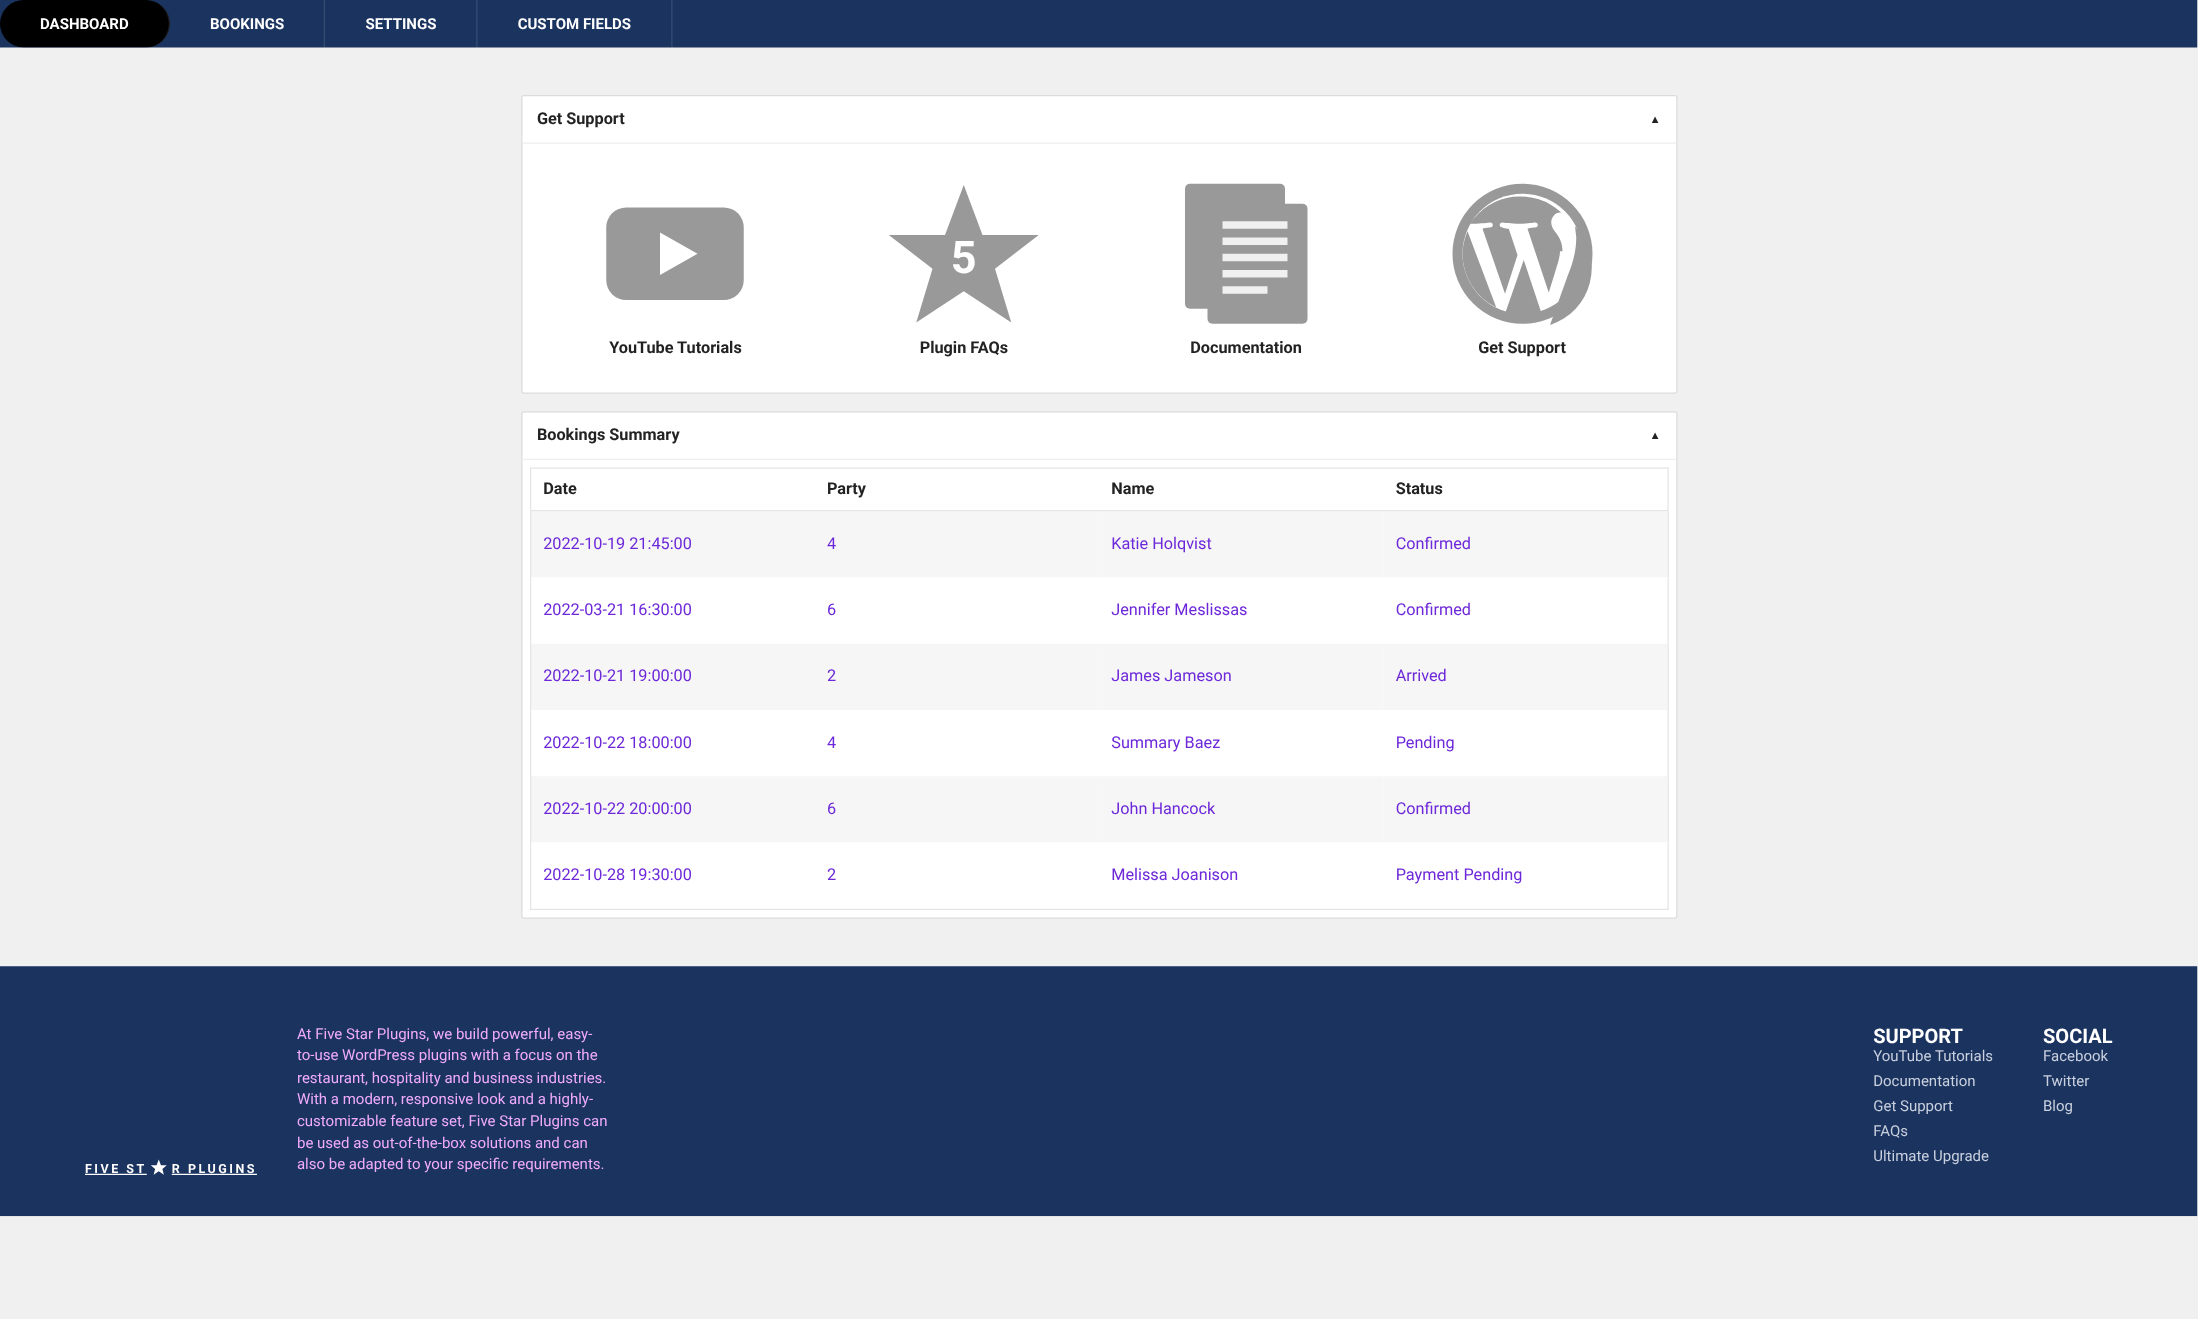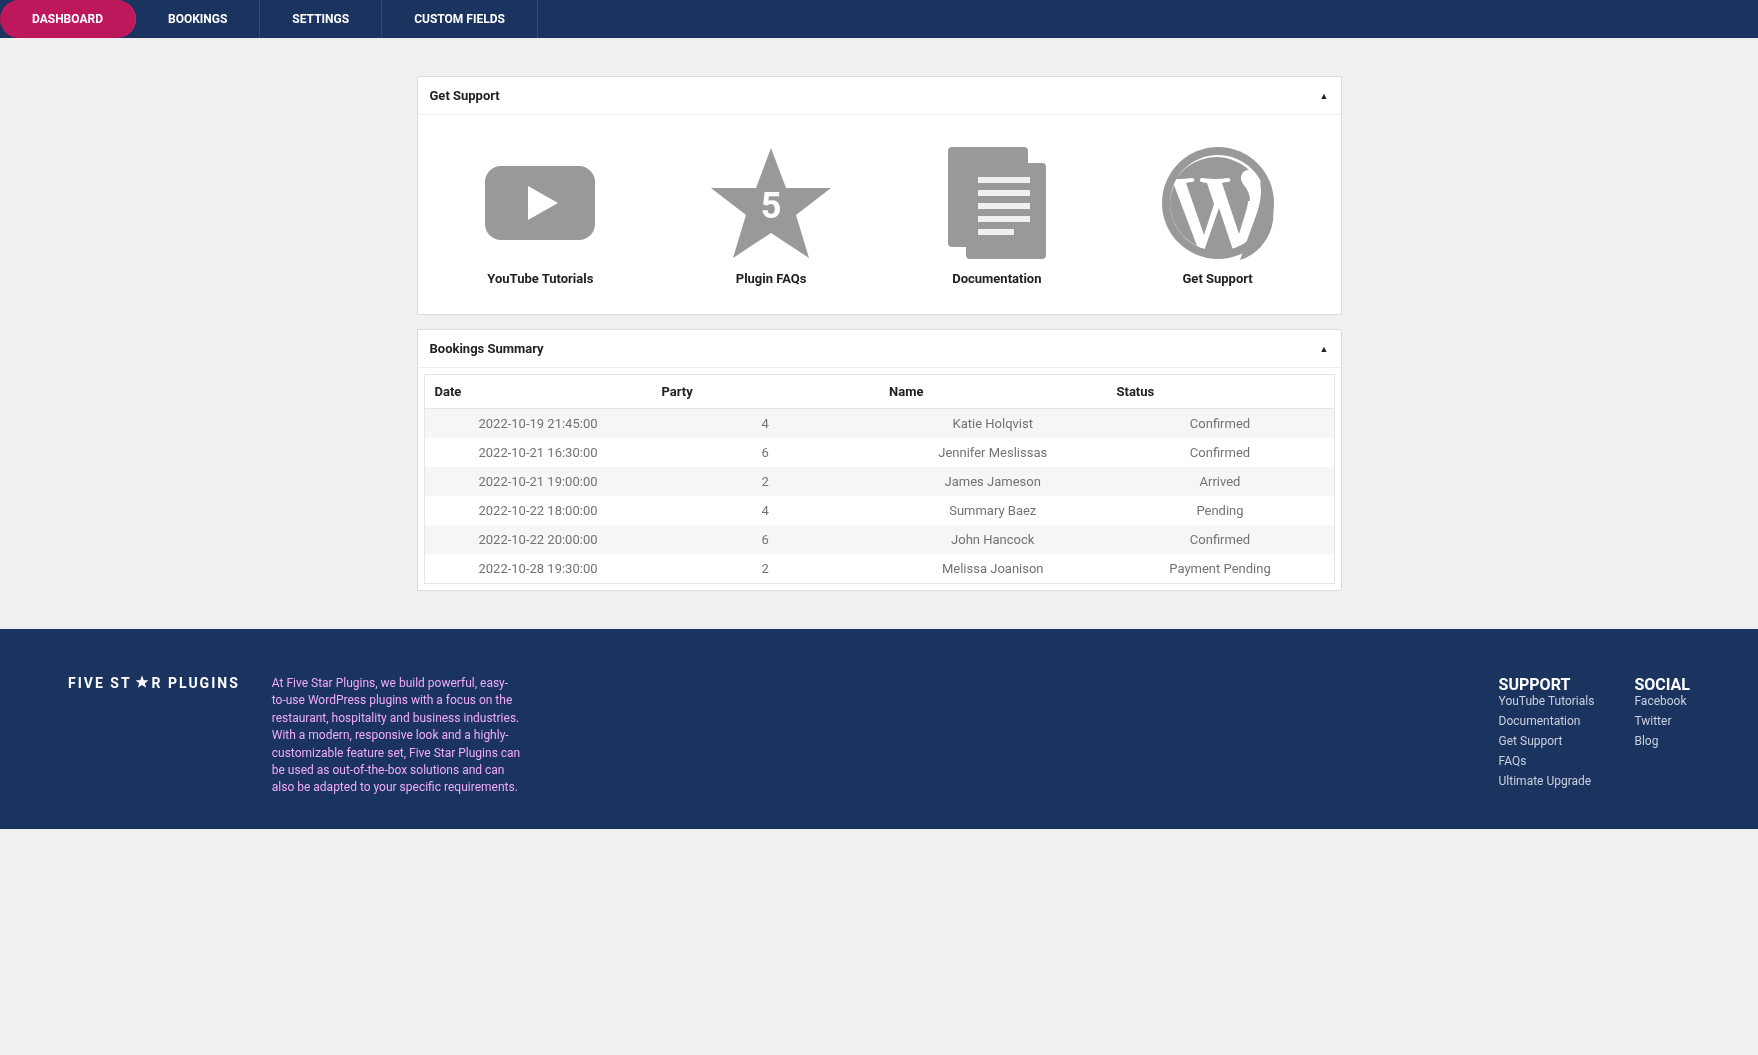--- a/index.html
+++ b/index.html
@@ -16,21 +16,21 @@
   }
   .nav-tab {
     padding: 12px 32px;
     color: #fff;
     font-weight: 700;
     font-size: 12px;
     border-right: 1px solid rgba(255,255,255,0.12);
     cursor: pointer;
   }
   .nav-tab.active {
-    background: #be185d;
+    background: #000000;
     border-radius: 19px;
   }
 
   .content {
     width: 925px;
     margin: 38px auto 0 auto;
   }
 
   .panel {
     background: #fff;
@@ -90,23 +90,22 @@
   }
   .book-table th {
     text-align: left;
     font-weight: 700;
     padding: 9px 10px;
     background: #fff;
     border-bottom: 1px solid #e5e5e5;
     color: #222;
   }
   .book-table td {
-    padding: 7px 10px;
-    color: #737373;
-    text-align: center;
+    padding: 19px 10px;
+    color: #6d28d9;
   }
   .book-table tr:nth-child(odd) td { background: #f6f6f6; }
   .book-table tr:nth-child(even) td { background: #ffffff; }
 
   .footer {
     background: #1b335f;
     color: #fff;
     padding: 46px 68px 0 68px;
     margin-top: 38px;
     min-height: 200px;
@@ -115,25 +114,26 @@
     display: flex;
     justify-content: space-between;
   }
   .footer-left {
     display: flex;
     gap: 32px;
   }
   .footer-logo {
     font-weight: 700;
     letter-spacing: 2px;
-    font-size: 14px;
+    font-size: 10px;
     white-space: nowrap;
     display: flex;
-    align-items: flex-start;
+    align-items: flex-end;
     gap: 3px;
+    text-decoration: underline;
   }
   .footer-about {
     width: 250px;
     font-size: 12px;
     line-height: 1.45;
     color: #f0abfc;
   }
   .footer-cols {
     display: flex;
     gap: 40px;
@@ -236,21 +236,21 @@
           </tr>
         </thead>
         <tbody id="book-body">
             <tr>
               <td>2022-10-19 21:45:00</td>
               <td>4</td>
               <td>Katie Holqvist</td>
               <td>Confirmed</td>
             </tr>
             <tr>
-              <td>2022-10-21 16:30:00</td>
+              <td>2022-03-21 16:30:00</td>
               <td>6</td>
               <td>Jennifer Meslissas</td>
               <td>Confirmed</td>
             </tr>
             <tr>
               <td>2022-10-21 19:00:00</td>
               <td>2</td>
               <td>James Jameson</td>
               <td>Arrived</td>
             </tr>

